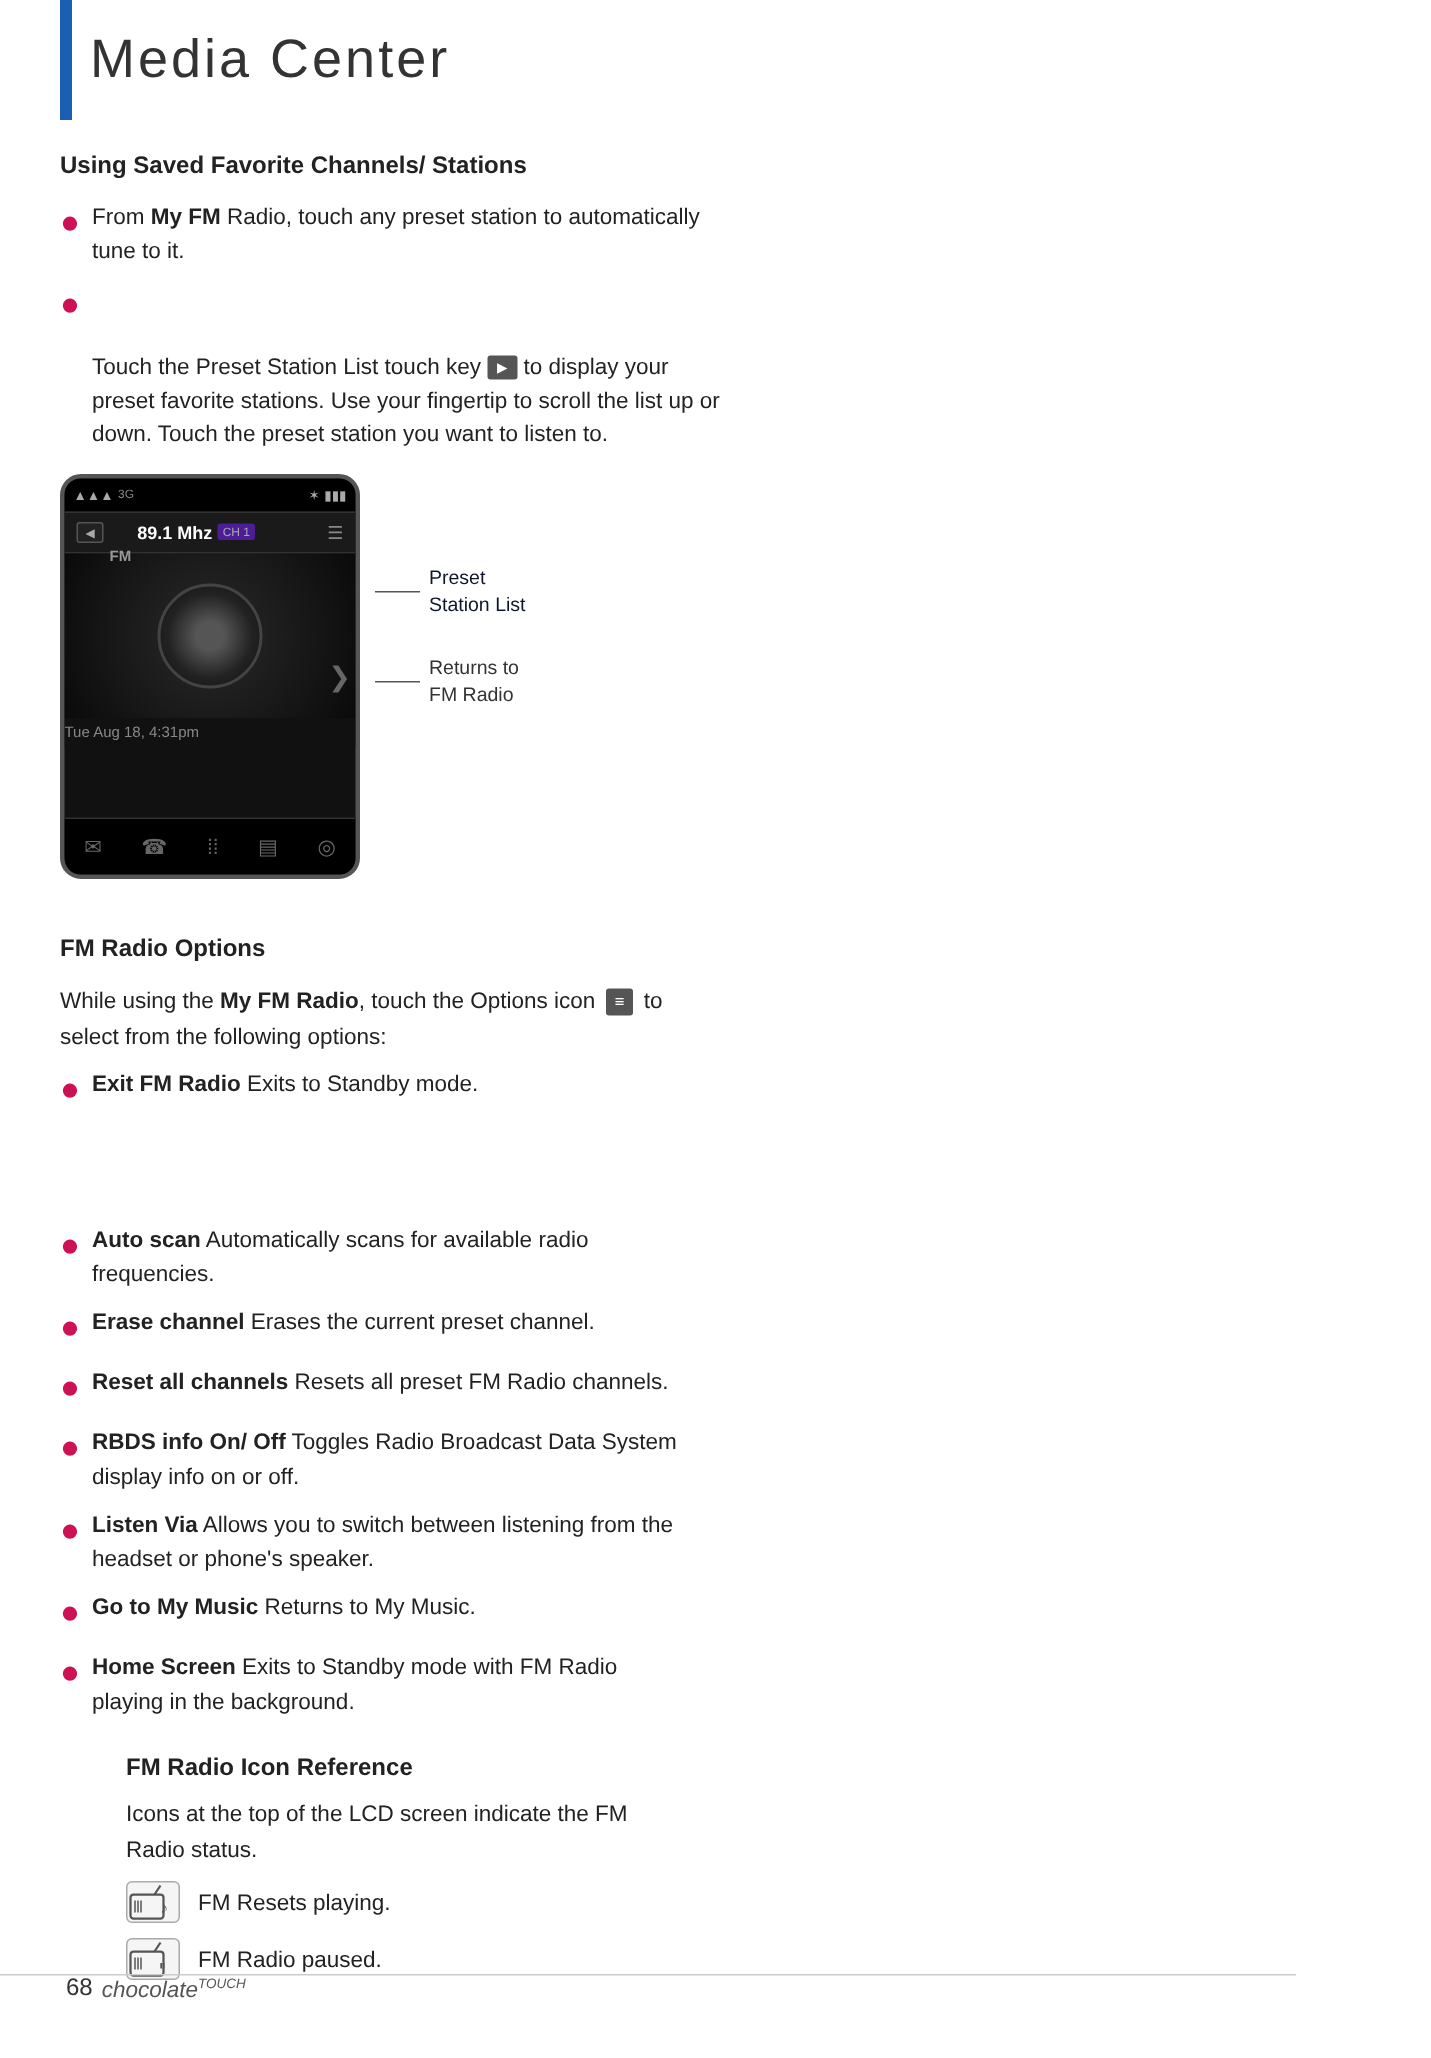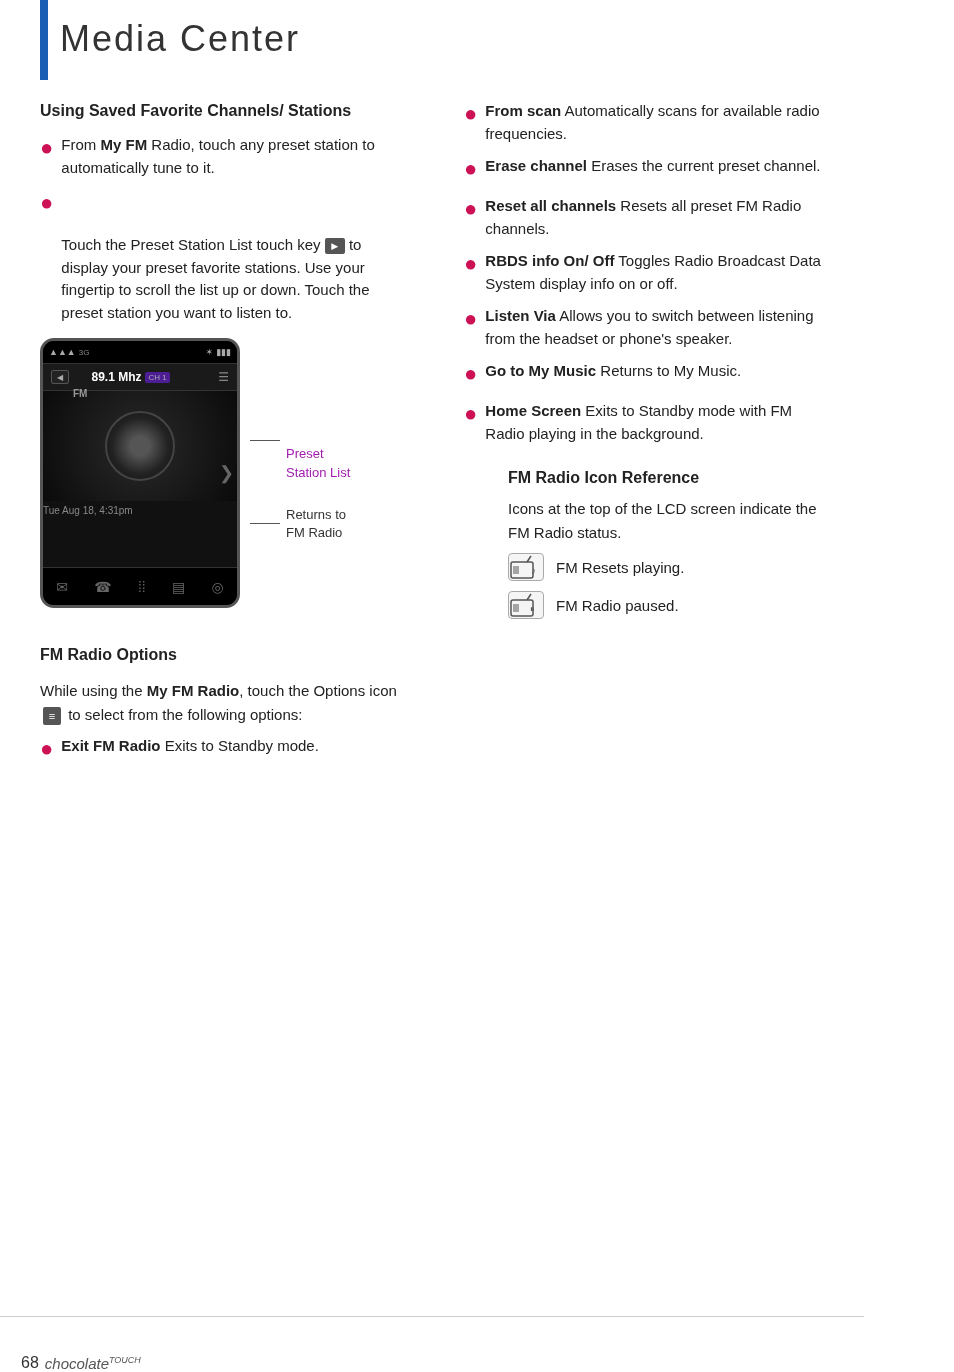--- a/index.html
+++ b/index.html
@@ -33,20 +33,21 @@
       font-size: 36px;
       font-weight: 300;
       color: #333;
       letter-spacing: 2px;
       padding: 18px 0 10px 60px;
       border-bottom: none;
     }
 
     .content-area {
       display: flex;
+      flex-direction: column;
       padding: 30px 40px 0 40px;
       gap: 64px;
     }
 
     .left-col {
       flex: 1;
       max-width: 440px;
     }
 
     .right-col {
@@ -293,22 +294,22 @@
     }
 
     .footer-bar {
       position: absolute;
       bottom: 0;
       left: 0;
       right: 0;
       height: 56px;
       border-top: 1px solid #ccc;
       display: flex;
-      align-items: flex-end;
-      padding: 0 21px;
+      align-items: flex-start;
+      padding: 0 44px;
       gap: 6px;
     }
 
     .footer-page-num {
       font-size: 16px;
       color: #333;
       font-weight: normal;
     }
 
     .footer-brand {
@@ -386,21 +387,21 @@
             <span class="bottom-icon">⁞⁞</span>
             <span class="bottom-icon">▤</span>
             <span class="bottom-icon">◎</span>
           </div>
         </div>
 
         <div class="phone-labels">
 
           <div class="phone-label">
             <div class="label-line"></div>
-            <span style="font-size:13px;color:#a21caf;line-height:1.4;margin-top:47px;">Preset<br>Station List</span>
+            <span style="font-size:13px;color:#0f172a;line-height:1.4;">Preset<br>Station List</span>
           </div>
 
           <div class="phone-label">
             <div class="label-line"></div>
             <span style="font-size:13px;color:#333;line-height:1.4;">Returns to<br>FM Radio</span>
           </div>
         </div>
       </div>
 
       <div class="fm-radio-options-section">
@@ -417,21 +418,21 @@
         </div>
       </div>
 
     </div>
 
     <div class="right-col">
 
       <div class="bullet-item">
         <span class="bullet-dot">●</span>
         <span class="bullet-text">
-          <b>From scan</b><span> Automatically scans for available radio frequencies.</span>
+          <b>Auto scan</b><span> Automatically scans for available radio frequencies.</span>
         </span>
       </div>
 
       <div class="bullet-item">
         <span class="bullet-dot">●</span>
         <span class="bullet-text">
           <b>Erase channel</b><span> Erases the current preset channel.</span>
         </span>
       </div>
 

